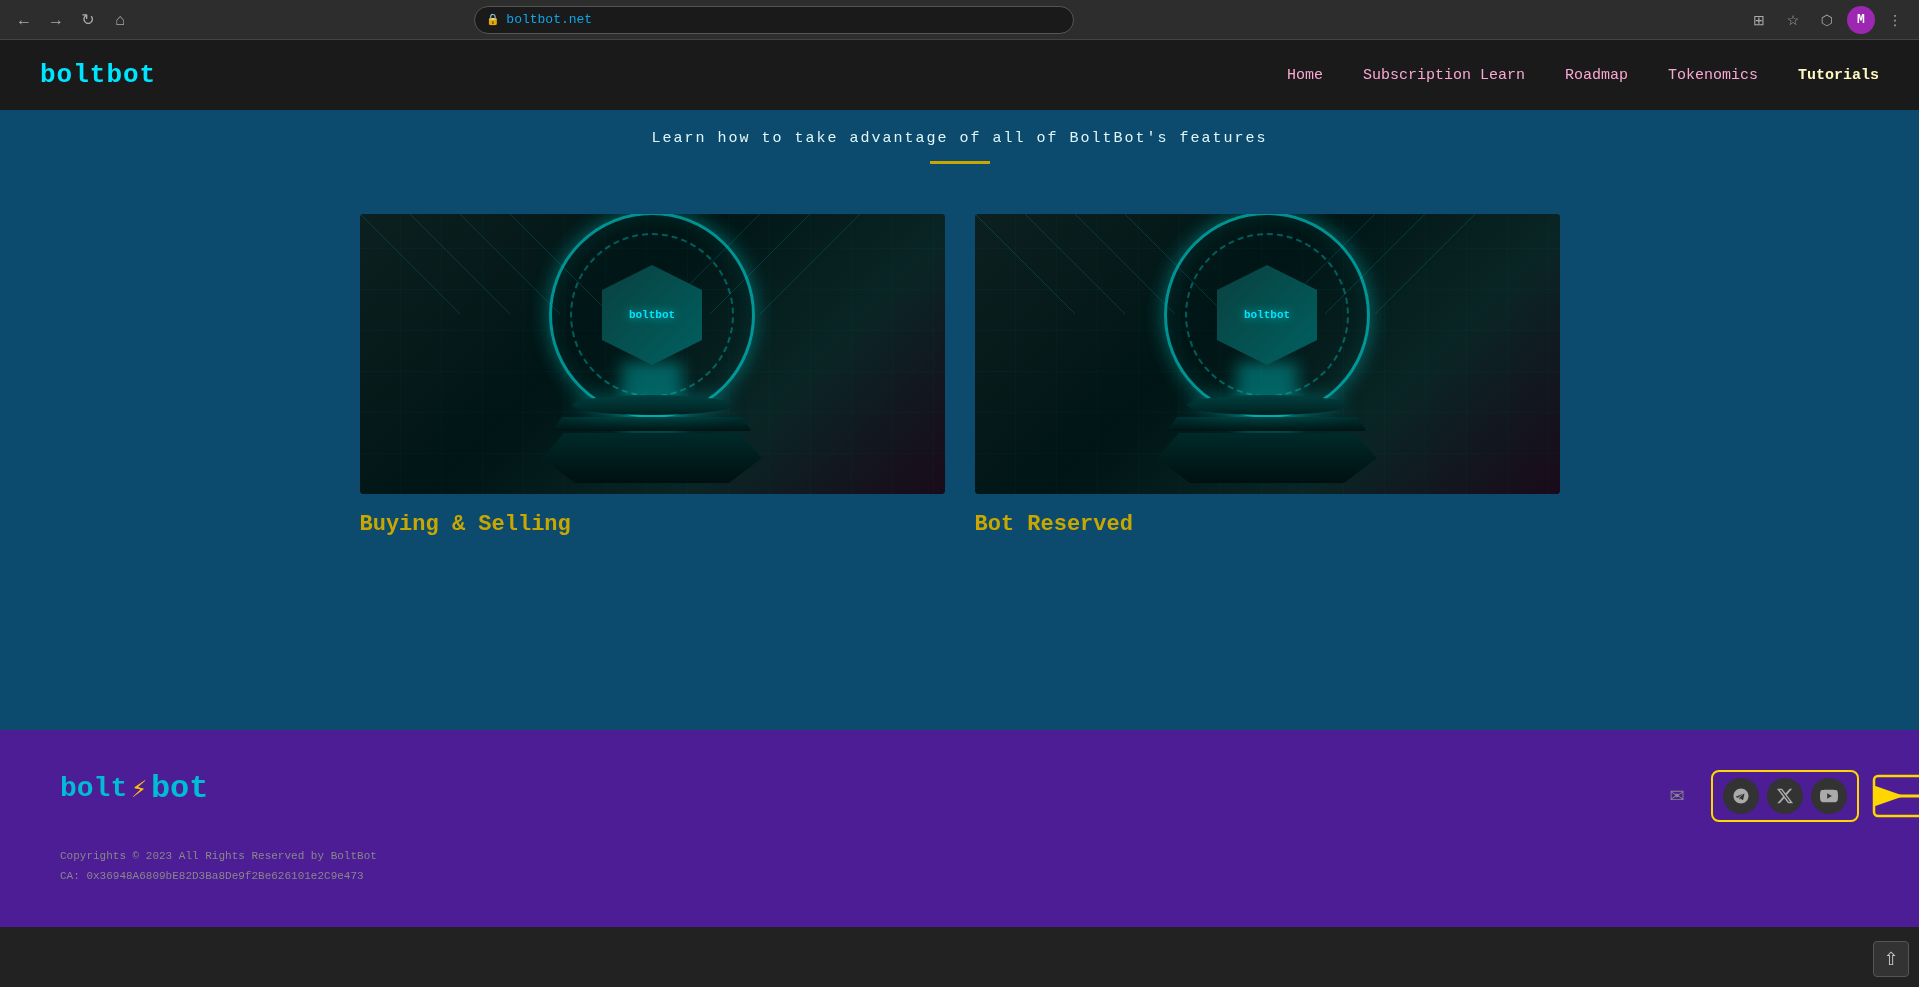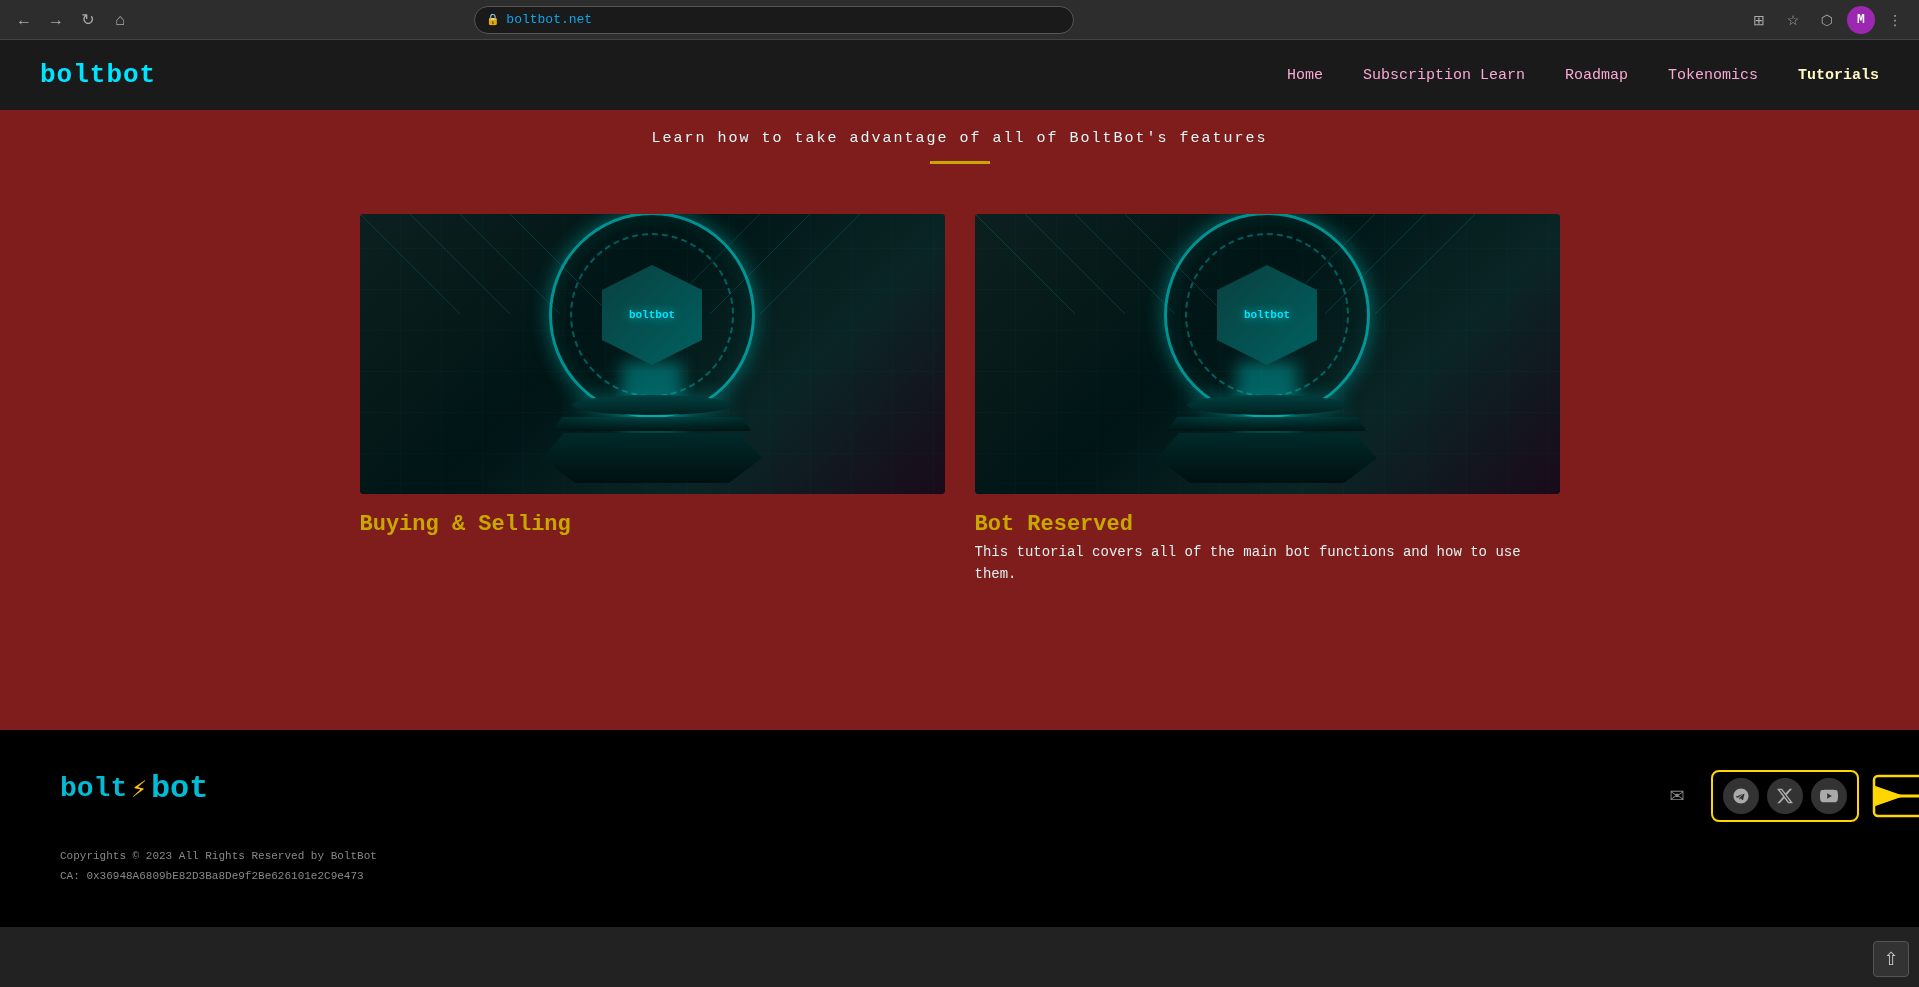--- a/index.html
+++ b/index.html
@@ -96,21 +96,21 @@
     .nav-links a {
       text-decoration: none;
       color: #f9a8d4;
       font-size: 15px;
       font-family: 'Courier New', monospace;
     }
     .nav-links a.active { color: #fef9c3; font-weight: bold; }
 
     
     .main-content {
-      background: #7f1d1d;
+      background: #0c4a6e;
       min-height: 620px;
       padding: 20px 84px 80px;
     }
 
     .page-subtitle {
       text-align: center;
       color: #e0f7f7;
       font-family: 'Courier New', monospace;
       font-size: 15px;
       letter-spacing: 2px;
@@ -273,33 +273,33 @@
       height: 120px;
       background: linear-gradient(180deg, rgba(0,230,230,0.4) 0%, transparent 100%);
       filter: blur(8px);
     }
 
     .tutorial-title {
       font-family: 'Courier New', monospace;
       color: #c8a800;
       font-size: 22px;
       margin-top: 18px;
-      margin-bottom: 4px;
+      margin-bottom: 25px;
     }
 
     .tutorial-desc {
       font-family: 'Courier New', monospace;
       color: #e0f0f0;
       font-size: 14px;
       line-height: 1.6;
     }
 
     
     .footer {
-      background: #000000;
+      background: #4c1d95;
       padding: 40px 60px;
       display: flex;
       align-items: flex-start;
       justify-content: space-between;
     }
 
     .footer-logo {
       display: flex;
       align-items: center;
       gap: 4px;
@@ -485,21 +485,20 @@
                   <span class="hex-text">boltbot</span>
                 </div>
               </div>
               <div class="pedestal"></div>
               <div class="pedestal-base"></div>
               <div class="hex-platform"></div>
             </div>
           </div>
         </div>
         <h3 class="tutorial-title">Bot Reserved</h3>
-        <p class="tutorial-desc">This tutorial covers all of the main bot functions and how to use them.</p>
       </div>
 
     </div>
   </main>
 
   <footer class="footer">
     <div class="footer-left">
       <div class="footer-logo">
         <span class="footer-logo-bolt" style="font-family:'Courier New',monospace;font-size:28px;font-weight:bold;color:#00bcd4;">bolt</span>
         <span class="bolt-icon">⚡</span>

